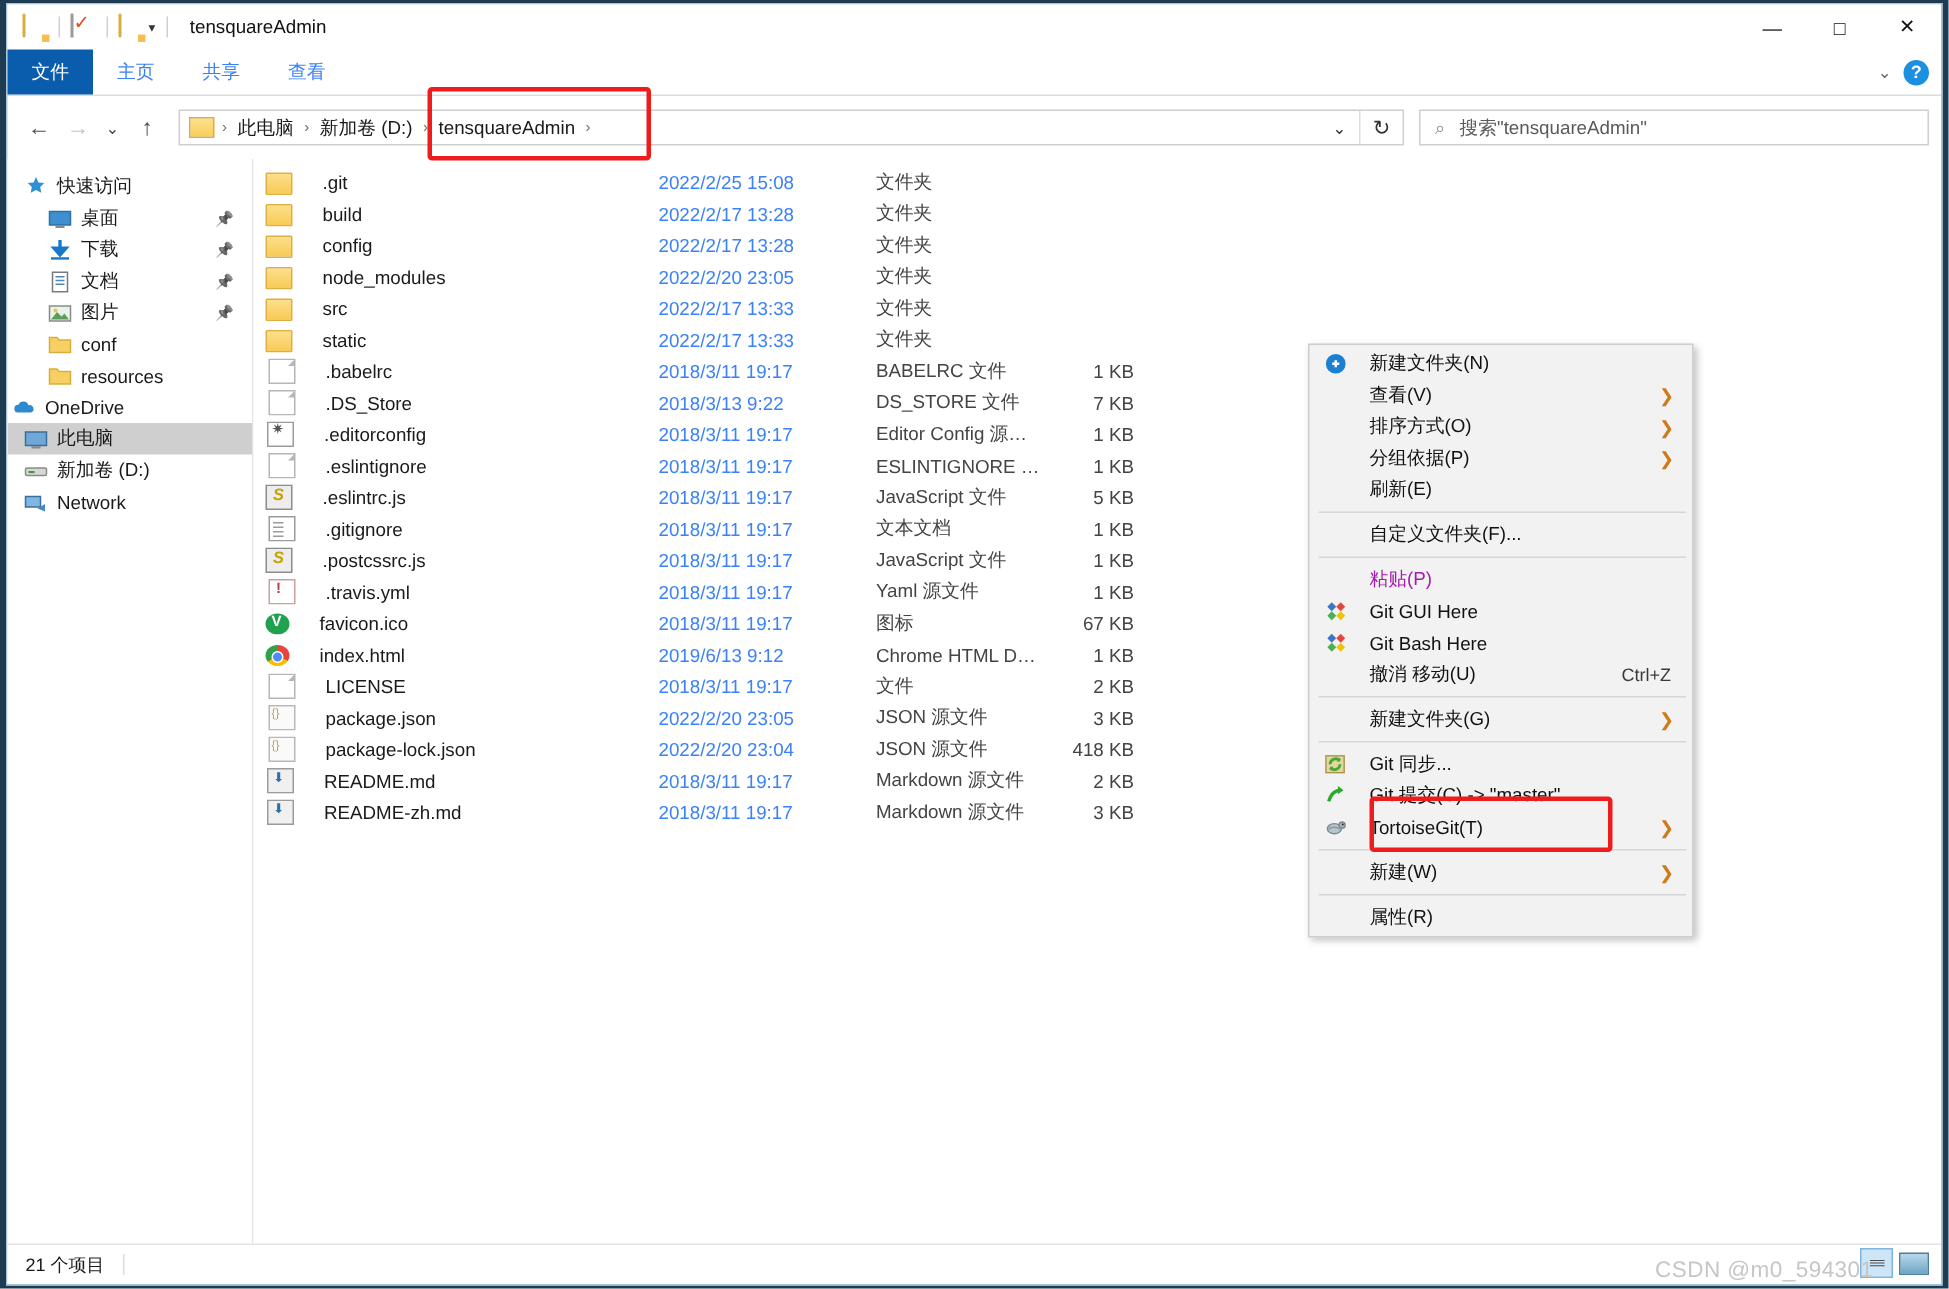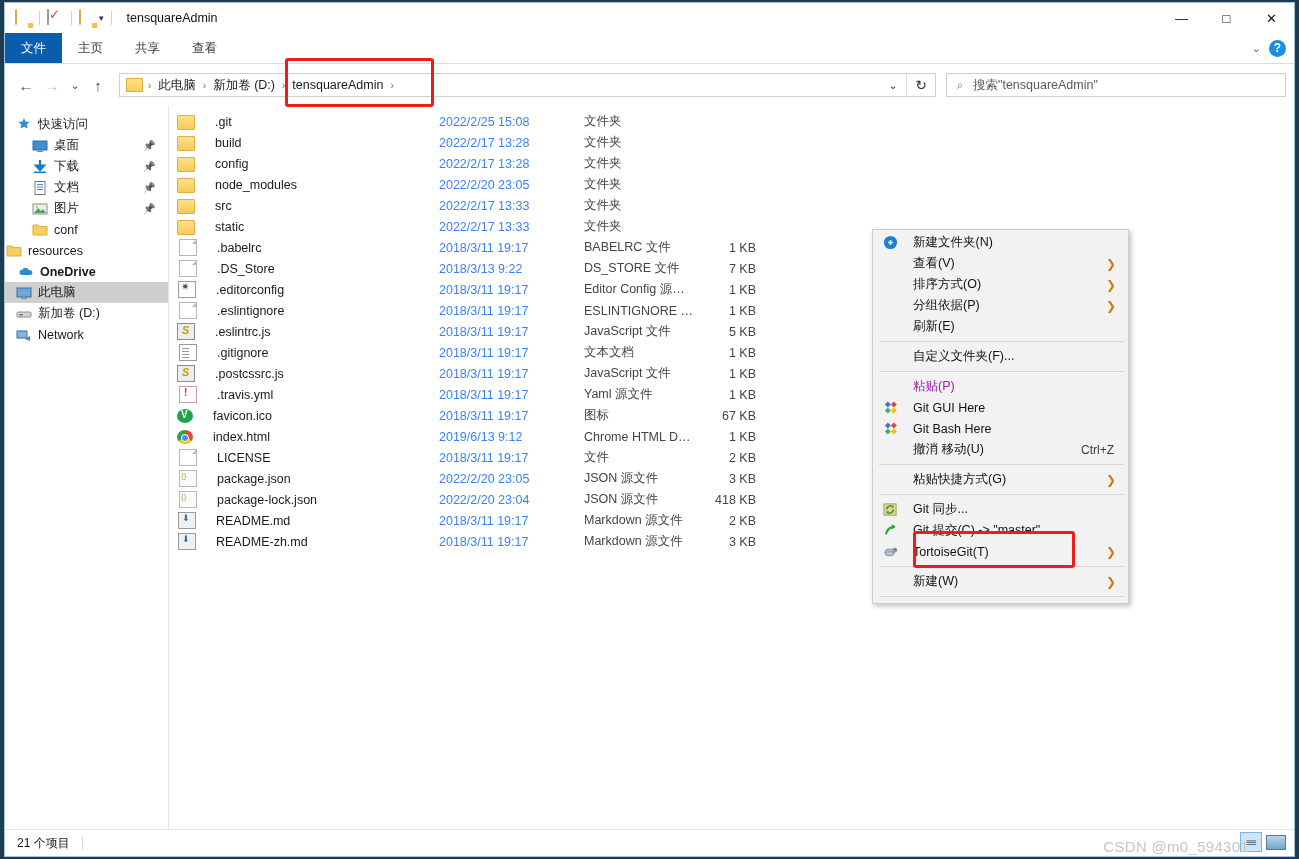--- a/index.html
+++ b/index.html
@@ -28,21 +28,21 @@
   .folder-ico:after{content:"";position:absolute;right:-1px;bottom:-1px;width:5px;height:5px;background:#f3bf52;}
   .qat-sep{width:1px;height:14px;background:#d0d0d0;margin:0 7px;}
   .prop-ico{width:14px;height:15px;border:1px solid #9a9a9a;background:#fff;position:relative;}
   .prop-ico:after{content:"✓";position:absolute;left:1px;top:-3px;font-size:13px;color:#e04a1c;font-weight:bold;}
   .dd-caret{font-size:9px;color:#333;margin-left:3px;}
   .title-text{margin-left:8px;font-size:12.5px;color:#111;}
   .wincontrols{margin-left:auto;display:flex;height:30px;}
   .wc{width:45px;height:30px;display:flex;align-items:center;justify-content:center;font-size:13px;color:#111;}
   
   .ribbon{height:30px;display:flex;align-items:stretch;border-bottom:1px solid #dcdcdc;flex:0 0 auto;position:relative;}
-  .tab{display:flex;align-items:center;padding:0 16px;font-size:12.5px;color:#404040;height:30px;}
+  .tab{display:flex;align-items:center;padding:0 16px;font-size:12.5px;color:#3b82f6;height:30px;}
   .tab.file{background:#0a5dac;color:#fff;}
   .ribbon-right{margin-left:auto;display:flex;align-items:center;gap:8px;padding-right:8px;}
   .r-caret{font-size:11px;color:#666;}
   .help-ico{width:17px;height:17px;border-radius:50%;background:#1c8fe0;color:#fff;font-size:12px;
             display:flex;align-items:center;justify-content:center;font-weight:bold;}
   
   .addrbar{height:42px;display:flex;align-items:center;flex:0 0 auto;padding:0 8px;gap:0;position:relative;}
   .navbtn{width:26px;height:26px;display:flex;align-items:center;justify-content:center;font-size:15px;color:#4a4a4a;}
   .navbtn.dim{color:#c3c3c3;}
   .navbtn.small{width:20px;font-size:11px;}
@@ -258,29 +258,29 @@
           <span class="pin" style="font-size: 10px; transform: none; filter: grayscale(1);">📌</span>
         </div>
         <div class="snode" style="padding-left: 26px;">
           <span class="sico">
             <svg width="16" height="16" viewBox="0 0 16 16">
               <path d="M1 3h5l1.3 1.6H15V13H1z" fill="#f8cf62" stroke="#d9ae3c"></path>
             </svg>
           </span>
           <span>conf</span>
         </div>
-        <div class="snode" style="">
+        <div class="snode" style="padding-left: 26px;">
           <span class="sico">
             <svg width="16" height="16" viewBox="0 0 16 16">
               <path d="M1 3h5l1.3 1.6H15V13H1z" fill="#f8cf62" stroke="#d9ae3c"></path>
             </svg>
           </span>
           <span>resources</span>
         </div>
-        <div class="snode" style="padding-left: 12px; font-weight: bold;">
+        <div class="snode" style="padding-left: 2px;">
           <span class="sico">
             <svg width="16" height="16" viewBox="0 0 16 16">
               <path d="M4 11a2.6 2.6 0 01.3-5.2A3.6 3.6 0 0111 6.2 2.4 2.4 0 0112.6 11z" fill="#2c8ad0"></path>
             </svg>
           </span>
           <span>OneDrive</span>
         </div>
         <div class="snode sel" style="padding-left: 10px;">
           <span class="sico">
             <svg width="16" height="16" viewBox="0 0 16 16">
@@ -571,21 +571,21 @@
           </g>
         </svg></span>
       <span class="mi-label">Git Bash Here</span>
     </div>
     <div class="mi">
       <span class="mi-label">撤消 移动(U)</span>
       <span class="mi-accel">Ctrl+Z</span>
     </div>
     <div class="mi-sep"></div>
     <div class="mi">
-      <span class="mi-label">粘贴快捷方式(G)</span>
+      <span class="mi-label">新建文件夹(G)</span>
       <span class="mi-arrow">❯</span>
     </div>
     <div class="mi-sep"></div>
     <div class="mi">
       <span class="mi-ico"><svg width="15" height="15" viewBox="0 0 16 16">
           <rect x="1" y="2" width="13" height="12" fill="#e2d79f" stroke="#a8974f"></rect>
           <path d="M4 8a4 4 0 017-2.5M11 8a4 4 0 01-7 2.5" stroke="#4aa832" stroke-width="2" fill="none"></path>
           <path d="M11 3.5v2.6H8.4z" fill="#4aa832"></path>
           <path d="M4 12.4V9.8h2.6z" fill="#4aa832"></path>
         </svg></span>
@@ -607,18 +607,21 @@
         </svg></span>
       <span class="mi-label">TortoiseGit(T)</span>
       <span class="mi-arrow">❯</span>
     </div>
     <div class="mi-sep"></div>
     <div class="mi">
       <span class="mi-label">新建(W)</span>
       <span class="mi-arrow">❯</span>
     </div>
     <div class="mi-sep"></div>
+    <div class="mi">
+      <span class="mi-label">属性(R)</span>
+    </div>
   </div>
 
 <div class="redbox" id="redbox-breadcrumb"></div>
 <div class="redbox" id="redbox-gitsync"></div>
 
 <div class="watermark">CSDN @m0_594301</div>
 
 </body></html>

